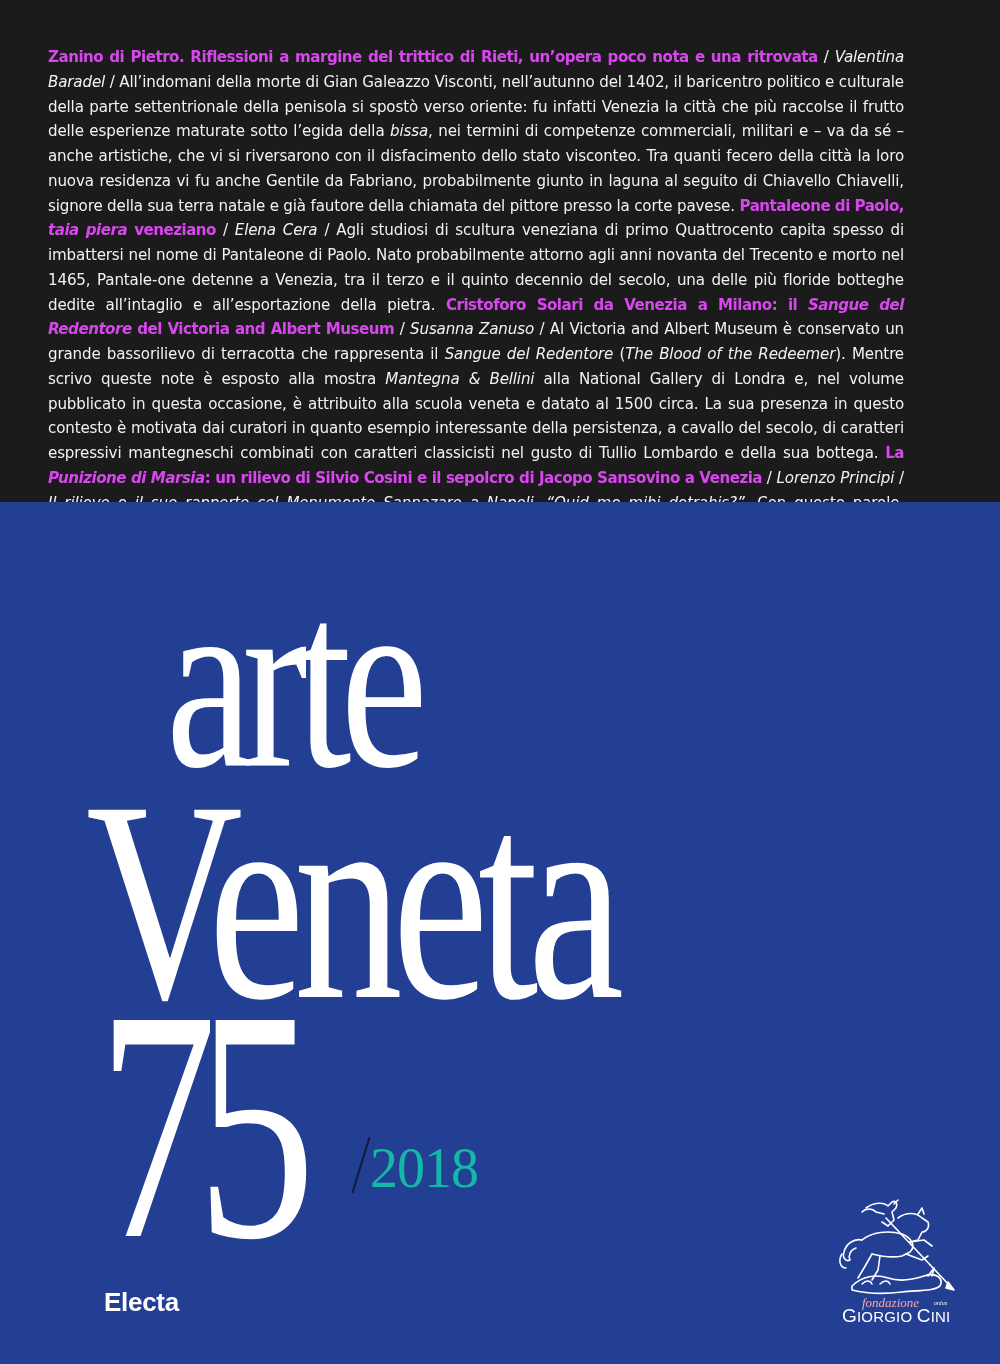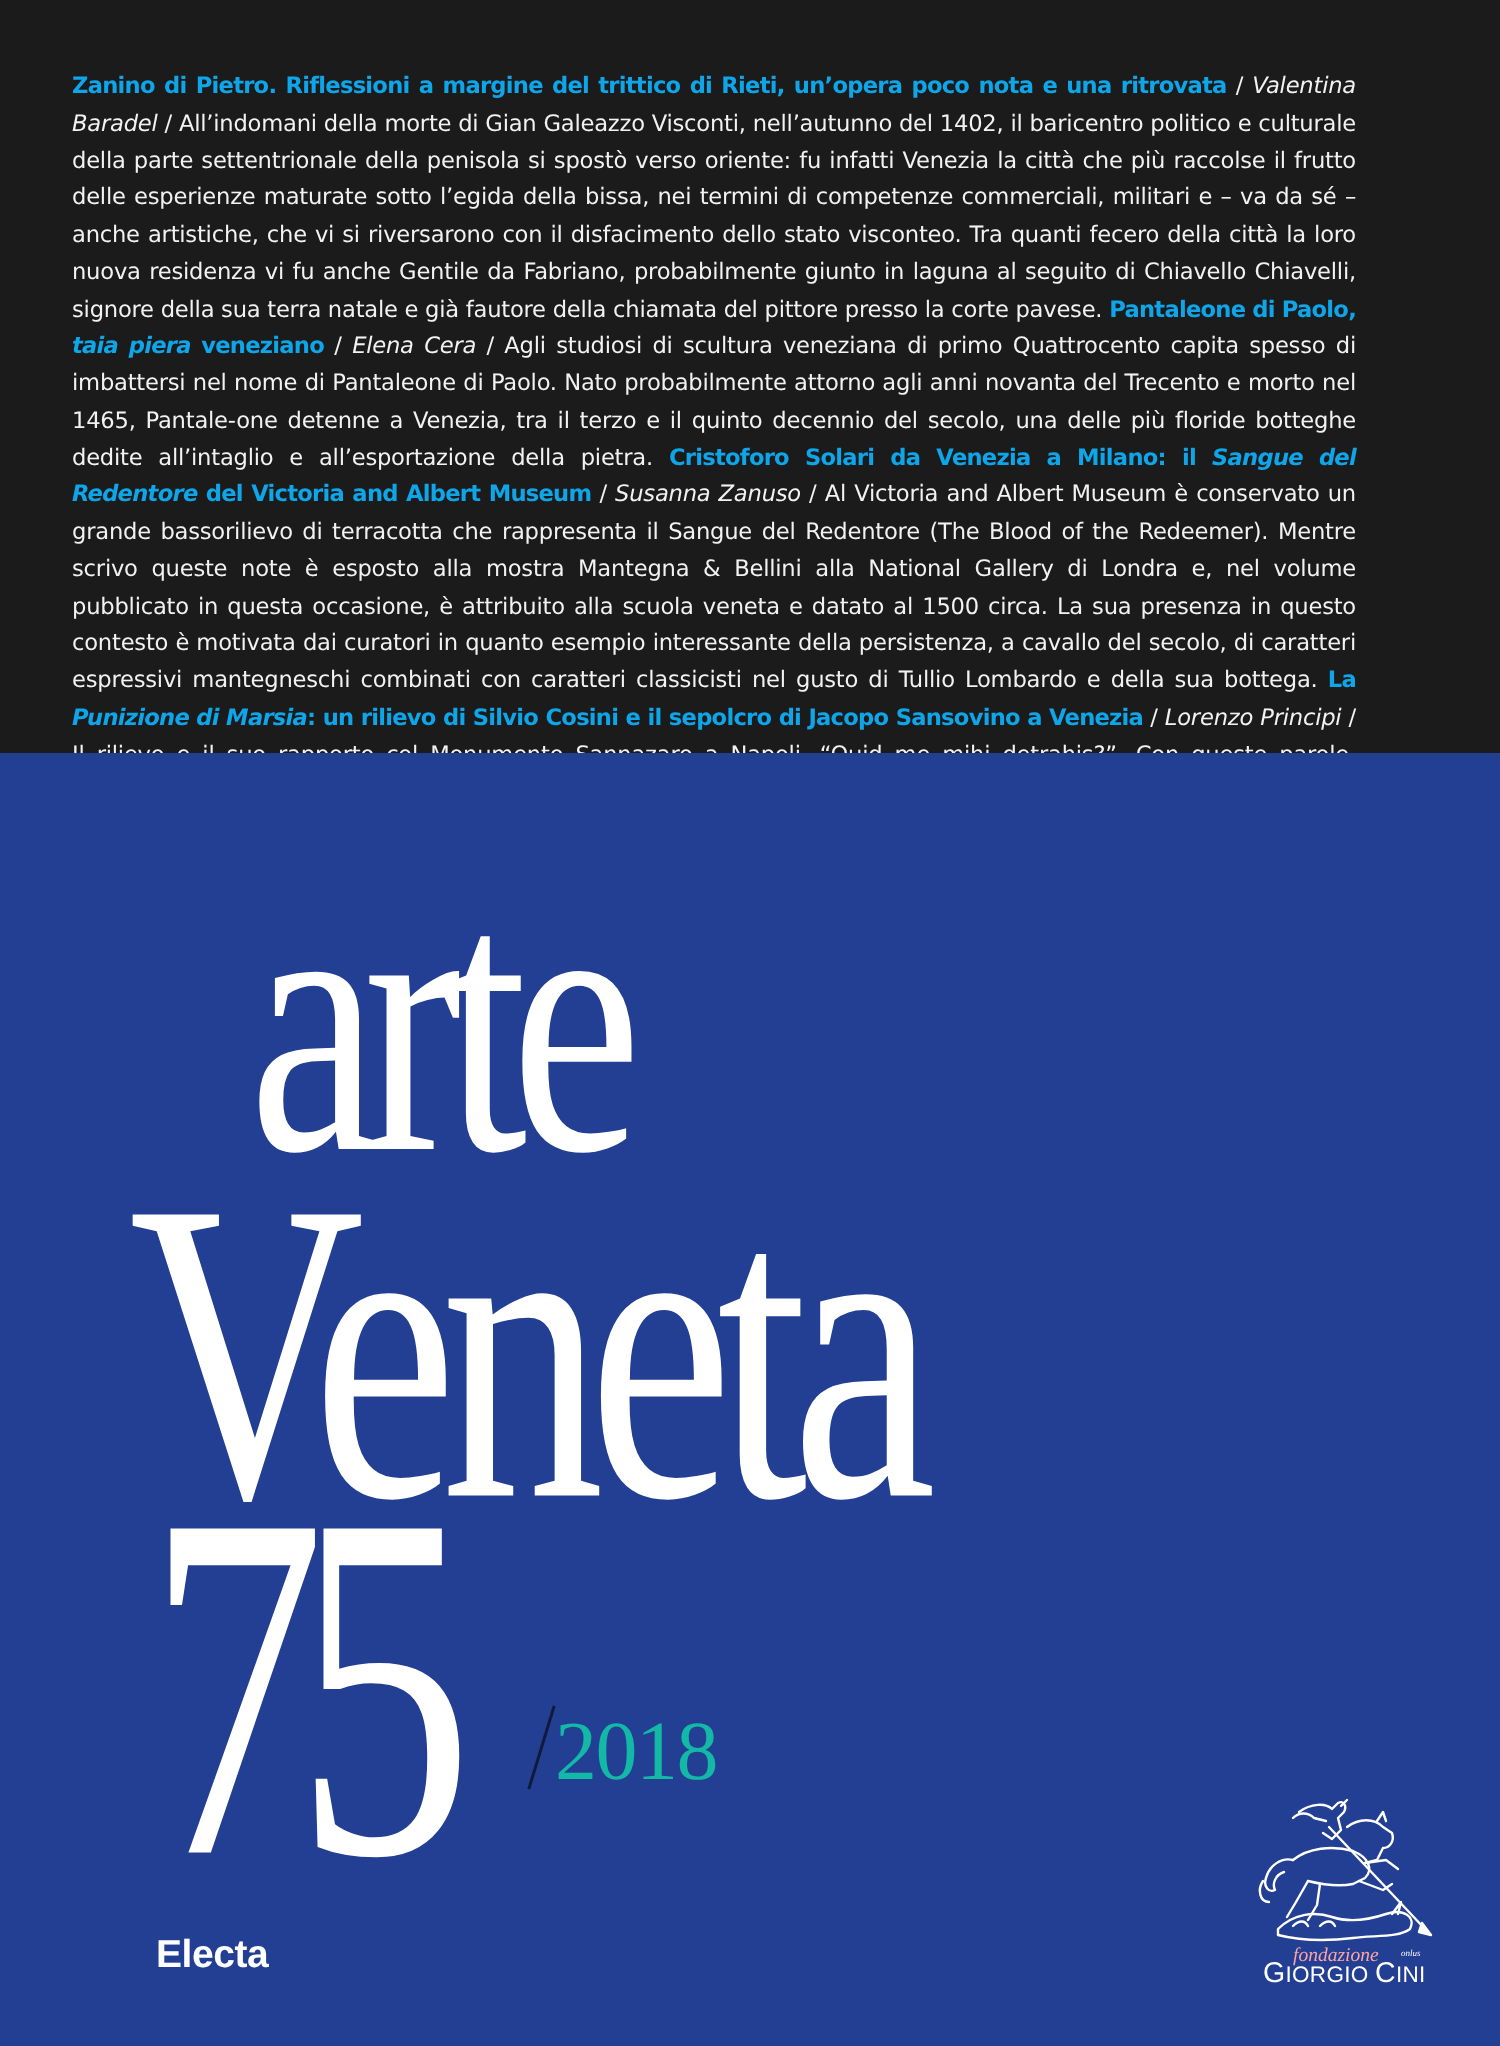--- a/index.html
+++ b/index.html
@@ -12,24 +12,24 @@
     position: absolute; left: 0; top: 0; width: 1000px; height: 502px;
     background: #1b1b1b; overflow: hidden;
   }
   .abstract-text {
     position: absolute; left: 48px; top: 45px; width: 856px;
     color: #f2f2f2; font-family: "DejaVu Sans", sans-serif;
     font-size: 15.1px; line-height: 24.75px; text-align: justify;
     letter-spacing: -0.15px; word-spacing: -0.3px;
     margin: 0;
   }
-  .abstract-text .t { color: #0ea5e9; font-weight: bold; letter-spacing: -0.5px; }
+  .abstract-text .t { color: #d946ef; font-weight: bold; letter-spacing: -0.5px; }
   .abstract-text .t i { font-style: italic; }
   .abstract-text .a { font-style: italic; }
-  .abstract-text .it { }
+  .abstract-text .it { font-style: italic; }
   .blue-panel {
     position: absolute; left: 0; top: 502px; width: 1000px; height: 862px;
     background: #233f94;
   }
   .title-arte {
     position: absolute; left: 166px; top: 555px;
     font-family: "Liberation Serif", serif; color: #ffffff;
     font-size: 252px; line-height: 252px; letter-spacing: -14px;
     transform: scaleX(0.78); transform-origin: left top;
     white-space: nowrap; margin: 0; font-weight: normal;

